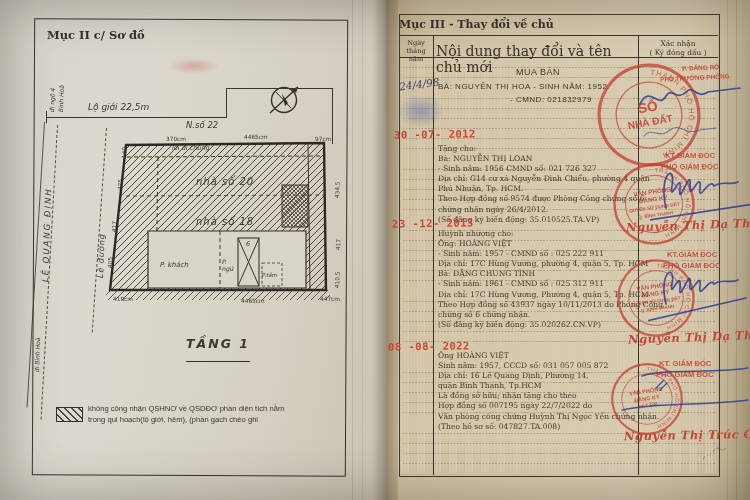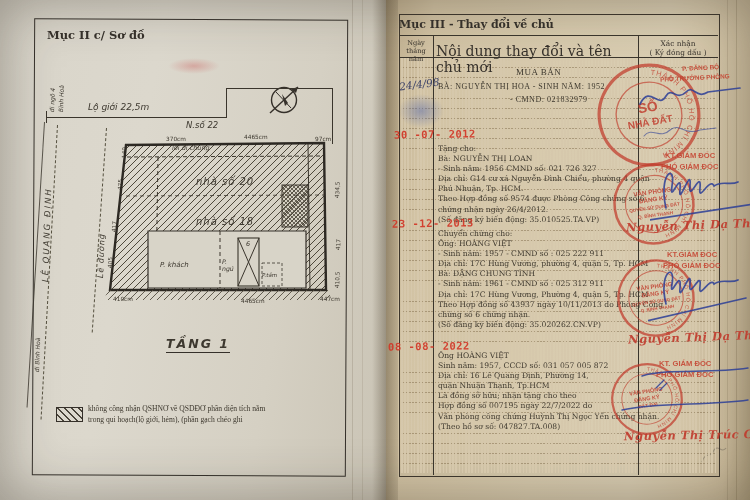--- a/index.html
+++ b/index.html
@@ -14,21 +14,21 @@
     background:linear-gradient(to right,rgba(70,58,38,0) 0%,rgba(70,58,38,.38) 55%,rgba(70,58,38,.15) 100%);}
   .vignette{left:0;top:0;width:750px;height:500px;box-shadow:inset 0 0 55px rgba(40,32,20,.38);pointer-events:none;}
   .edge-line{width:1px;background:rgba(90,75,50,.35);}
   
   .hl{height:0;border-top:1.3px solid #3a352c;}
   .vl{width:0;border-left:1.3px solid #3a352c;}
   .dashv{width:0;border-left:1px dashed #55503f;}
   
   .serif{font-family:"DejaVu Serif",serif;color:#35302a;}
   .typed{font-family:"DejaVu Serif",serif;color:#413b30;}
-  .mono{font-family:Liberation Serif, serif;color:#3c372d;}
+  .mono{font-family:Liberation Sans, sans-serif;color:#3c372d;}
   .hand{font-family:"DejaVu Sans",sans-serif;font-style:italic;color:#3d382f;}
   .title{font-weight:bold;}
   .datestamp{font-family:"DejaVu Sans Mono",monospace;font-weight:bold;color:#d23727;font-size:10.5px;letter-spacing:.5px;opacity:.92;white-space:nowrap;z-index:8;}
   .signer{font-family:"DejaVu Serif",serif;font-style:italic;font-weight:bold;color:#c03a2c;font-size:11.5px;letter-spacing:.5px;white-space:nowrap;opacity:.9;z-index:9;}
   .officer{font-family:"Liberation Sans",sans-serif;font-weight:bold;color:#c5402e;white-space:nowrap;opacity:.85;z-index:7;}
   .tlines .tline{font-size:7.6px;line-height:10.1px;white-space:nowrap;}
   .e1line{font-size:8px;line-height:13px;letter-spacing:.5px;white-space:nowrap;}
   .dim{font-family:"DejaVu Sans",sans-serif;font-size:5.8px;color:#3d382f;white-space:nowrap;}
   .rot{transform:rotate(-88deg);transform-origin:left top;}
   
@@ -130,21 +130,21 @@
   <div class="abs dim" style="left:241px;top:298px">4465cm</div>
   <div class="abs dim" style="left:320px;top:296px">447cm</div>
   <div class="abs dim rot" style="left:334px;top:198px">434,5</div>
   <div class="abs dim rot" style="left:335px;top:250px">417</div>
   <div class="abs dim rot" style="left:334px;top:288px">410,5</div>
   <div class="abs dim rot" style="left:121px;top:158px">140</div>
   <div class="abs dim rot" style="left:117px;top:190px">475</div>
   <div class="abs dim rot" style="left:111px;top:232px">417</div>
   <div class="abs dim rot" style="left:107px;top:268px">405</div>
 
-  <div class="abs hand title" style="left:166px;top:336px;font-size:12.5px;letter-spacing:2px;border-bottom:1.6px solid #35302a;padding-bottom:1px;z-index:3">TẦNG 1</div>
+  <div class="abs hand title" style="left:186px;top:336px;font-size:12.5px;letter-spacing:2px;border-bottom:1.6px solid #35302a;padding-bottom:10px;z-index:3">TẦNG 1</div>
 
   <div class="abs legend-swatch" style="left:56px;top:407px;width:25px;height:13px;z-index:3"></div>
   <div class="abs mono" style="left:88px;top:403px;font-size:7.6px;line-height:11px;z-index:3">
       <div class="tline">không công nhận QSHNƠ về QSDĐƠ phần diện tích nằm</div>
       <div class="tline">trong qui hoạch(lộ giới, hẻm), (phần gạch chéo ghi</div>
     </div>
 
   <div class="abs right-page"></div>
   <div class="abs binding"></div>
   <div class="abs edge-line" style="left:727px;top:0;height:500px;opacity:.45"></div>
@@ -224,21 +224,21 @@
     <text class="st-c" x="50" y="65" style="font-size:5.6px"><tspan>Q. BÌNH THẠNH</tspan></text>
   </svg>
   <svg class="abs sig" style="left:650px;top:158px;width:105px;height:75px" viewBox="0 0 105 75">
     <path d="M16,50 C8,16 26,4 22,28 C19,48 32,10 30,32 C28,50 42,6 40,28 C38,46 52,10 50,30 C48,46 60,18 64,28 C72,22 80,28 88,24"></path>
     <line x1="-40" y1="68" x2="104" y2="46"></line>
   </svg>
   <div class="abs signer" style="left:626px;top:218px;transform:rotate(-2deg)">Nguyễn Thị Dạ Thảo</div>
 
   <div class="abs datestamp" style="left:392px;top:217px;transform:rotate(-1deg)">23 -12- 2013</div>
   <div class="abs typed tlines" style="left:438px;top:229px;z-index:3">
-      <div class="tline">Chuyển chứng cho:</div>
+      <div class="tline">Huỳnh nhượng cho:</div>
       <div class="tline">Ông: HOÀNG VIỆT</div>
       <div class="tline">- Sinh năm: 1957 -  CMND số : 025 222 911</div>
       <div class="tline">Địa chỉ: 17C Hùng Vương, phường 4, quận 5, Tp. HCM</div>
       <div class="tline">Bà: ĐẶNG CHUNG TÌNH</div>
       <div class="tline">- Sinh năm: 1961 -  CMND số : 025 312 911</div>
       <div class="tline">Địa chỉ: 17C Hùng Vương, Phường 4, quận 5, Tp. HCM</div>
       <div class="tline">Theo Hợp đồng số 43937 ngày 10/11/2013 do  Phòng Công</div>
       <div class="tline">chứng số 6 chứng nhận.</div>
       <div class="tline">(Số đăng ký biến động: 35.020262.CN.VP)</div>
     </div>
@@ -261,21 +261,21 @@
     <path d="M18,46 C10,14 28,4 24,26 C21,44 34,8 32,30 C30,48 44,6 42,26 C40,44 54,10 52,28 C50,44 62,18 66,26 C74,20 82,26 90,22"></path>
     <line x1="-58" y1="76" x2="98" y2="40"></line>
   </svg>
   <div class="abs signer" style="left:628px;top:330px;transform:rotate(-2deg)">Nguyễn Thị Dạ Thảo</div>
 
   <div class="abs datestamp" style="left:388px;top:340px;transform:rotate(-1deg)">08 -08- 2022</div>
   <div class="abs typed tlines" style="left:438px;top:351px;z-index:3">
       <div class="tline">Ông HOÀNG VIỆT</div>
       <div class="tline">Sinh năm: 1957, CCCD số: 031 057 005 872</div>
       <div class="tline">Địa chỉ: 16 Lê Quang Định, Phường 14,</div>
-      <div class="tline">quận Nhuận Thạnh, Tp.HCM</div>
+      <div class="tline">quận Bình Thạnh, Tp.HCM</div>
       <div class="tline">Là đồng sở hữu; nhận tặng cho theo</div>
       <div class="tline">Hợp đồng số 007195 ngày 22/7/2022 do</div>
       <div class="tline">Văn phòng công chứng Huỳnh Thị Ngọc Yến chứng nhận.</div>
       <div class="tline">(Theo hồ sơ số: 047827.TA.008)</div>
     </div>
 
   <div class="abs officer" style="left:659px;top:359px;font-size:7.6px;z-index:7">KT. GIÁM ĐỐC</div>
   <div class="abs officer" style="left:656px;top:370px;font-size:7.6px;z-index:7">PHÓ GIÁM ĐỐC</div>
   <svg class="abs stamp" style="left:610px;top:362px;width:74px;height:74px;transform:rotate(-9deg)" viewBox="0 0 100 100">
     <defs>

